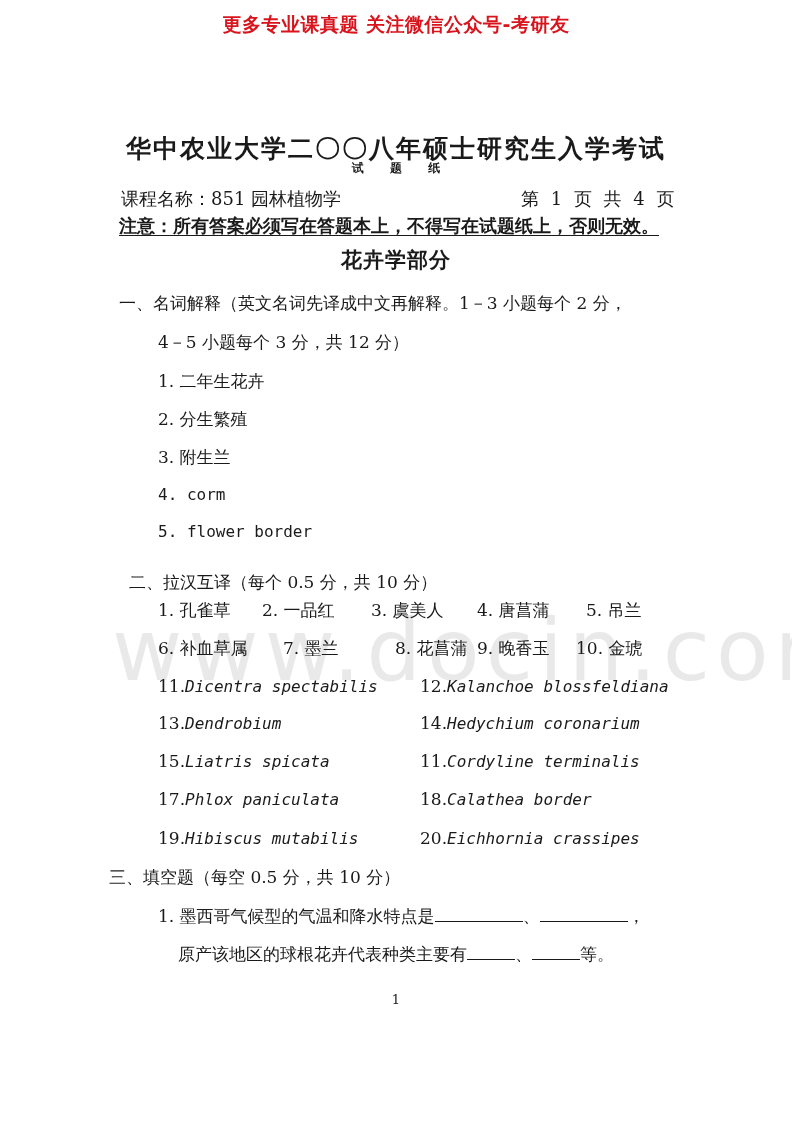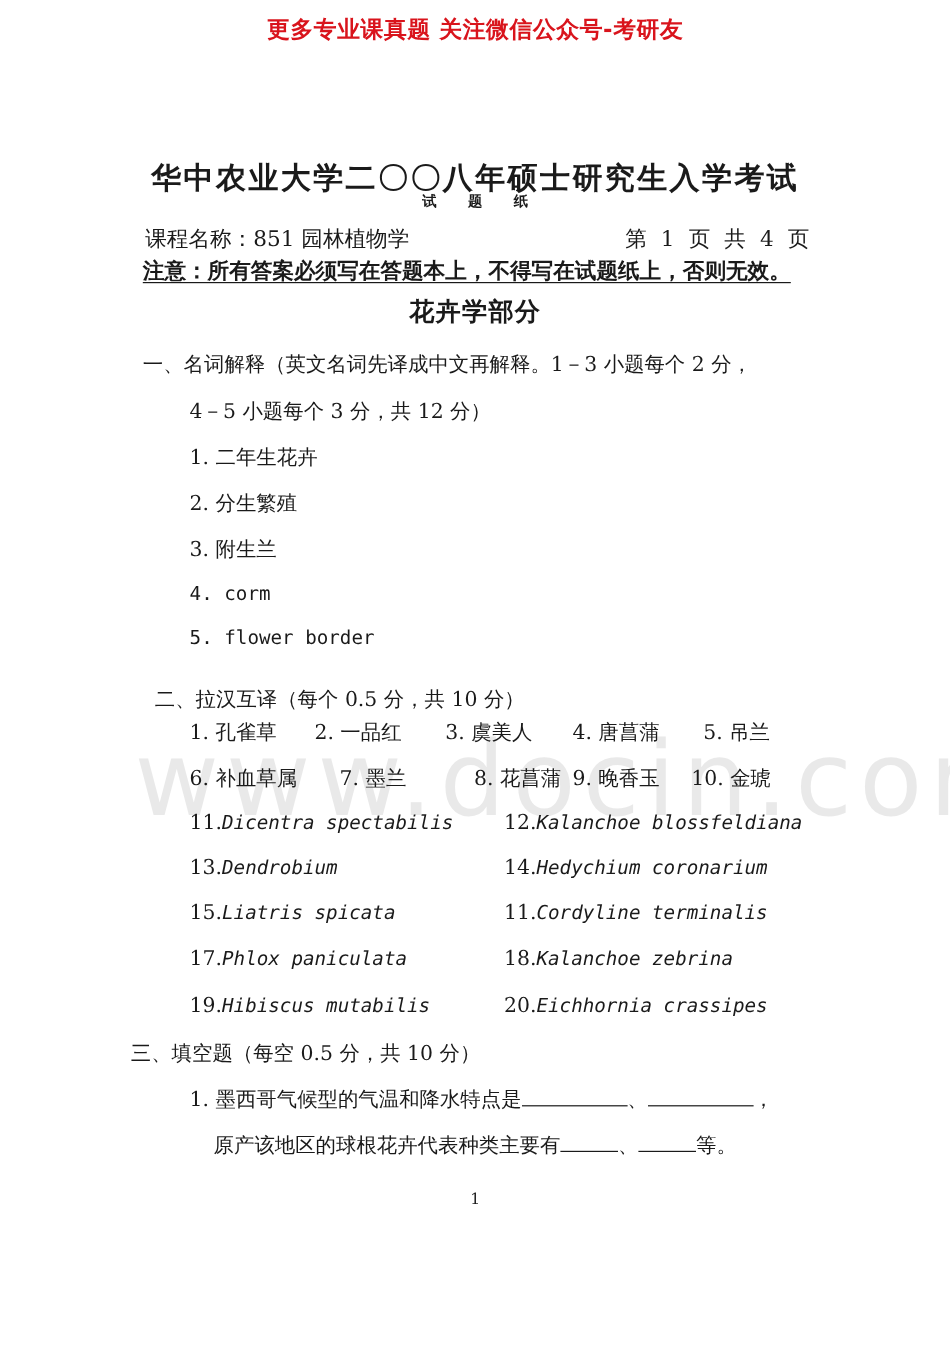--- a/index.html
+++ b/index.html
@@ -62,21 +62,21 @@
 <div class="abs line" style="top:637px;left:477px;">9. 晚香玉</div>
 <div class="abs line" style="top:637px;left:576px;">10. 金琥</div>
 
 <div class="abs line" style="top:676px;left:158px;"><span>11.</span><span class="latin">Dicentra spectabilis</span></div>
 <div class="abs line" style="top:676px;left:420px;"><span>12.</span><span class="latin">Kalanchoe blossfeldiana</span></div>
 <div class="abs line" style="top:713px;left:158px;"><span>13.</span><span class="latin">Dendrobium</span></div>
 <div class="abs line" style="top:713px;left:420px;"><span>14.</span><span class="latin">Hedychium coronarium</span></div>
 <div class="abs line" style="top:751px;left:158px;"><span>15.</span><span class="latin">Liatris spicata</span></div>
 <div class="abs line" style="top:751px;left:420px;"><span>11.</span><span class="latin">Cordyline terminalis</span></div>
 <div class="abs line" style="top:789px;left:158px;"><span>17.</span><span class="latin">Phlox paniculata</span></div>
-<div class="abs line" style="top:789px;left:420px;"><span>18.</span><span class="latin">Kalanchoe zebrina</span></div>
+<div class="abs line" style="top:789px;left:420px;"><span>18.</span><span class="latin">Calathea border</span></div>
 <div class="abs line" style="top:828px;left:158px;"><span>19.</span><span class="latin">Hibiscus mutabilis</span></div>
 <div class="abs line" style="top:828px;left:420px;"><span>20.</span><span class="latin">Eichhornia crassipes</span></div>
 
 <div class="abs line" style="top:866px;left:109px;">三、填空题（每空 0.5 分，共 10 分）</div>
 <div class="abs line" style="top:905px;left:158px;">
   <span>1. 墨西哥气候型的气温和降水特点是</span><span class="blank" style="width:88px;"></span><span>、</span><span class="blank" style="width:88px;"></span><span>，</span>
 </div>
 <div class="abs line" style="top:943px;left:178px;">
   <span>原产该地区的球根花卉代表种类主要有</span><span class="blank" style="width:48px;"></span><span>、</span><span class="blank" style="width:48px;"></span><span>等。</span>
 </div>

